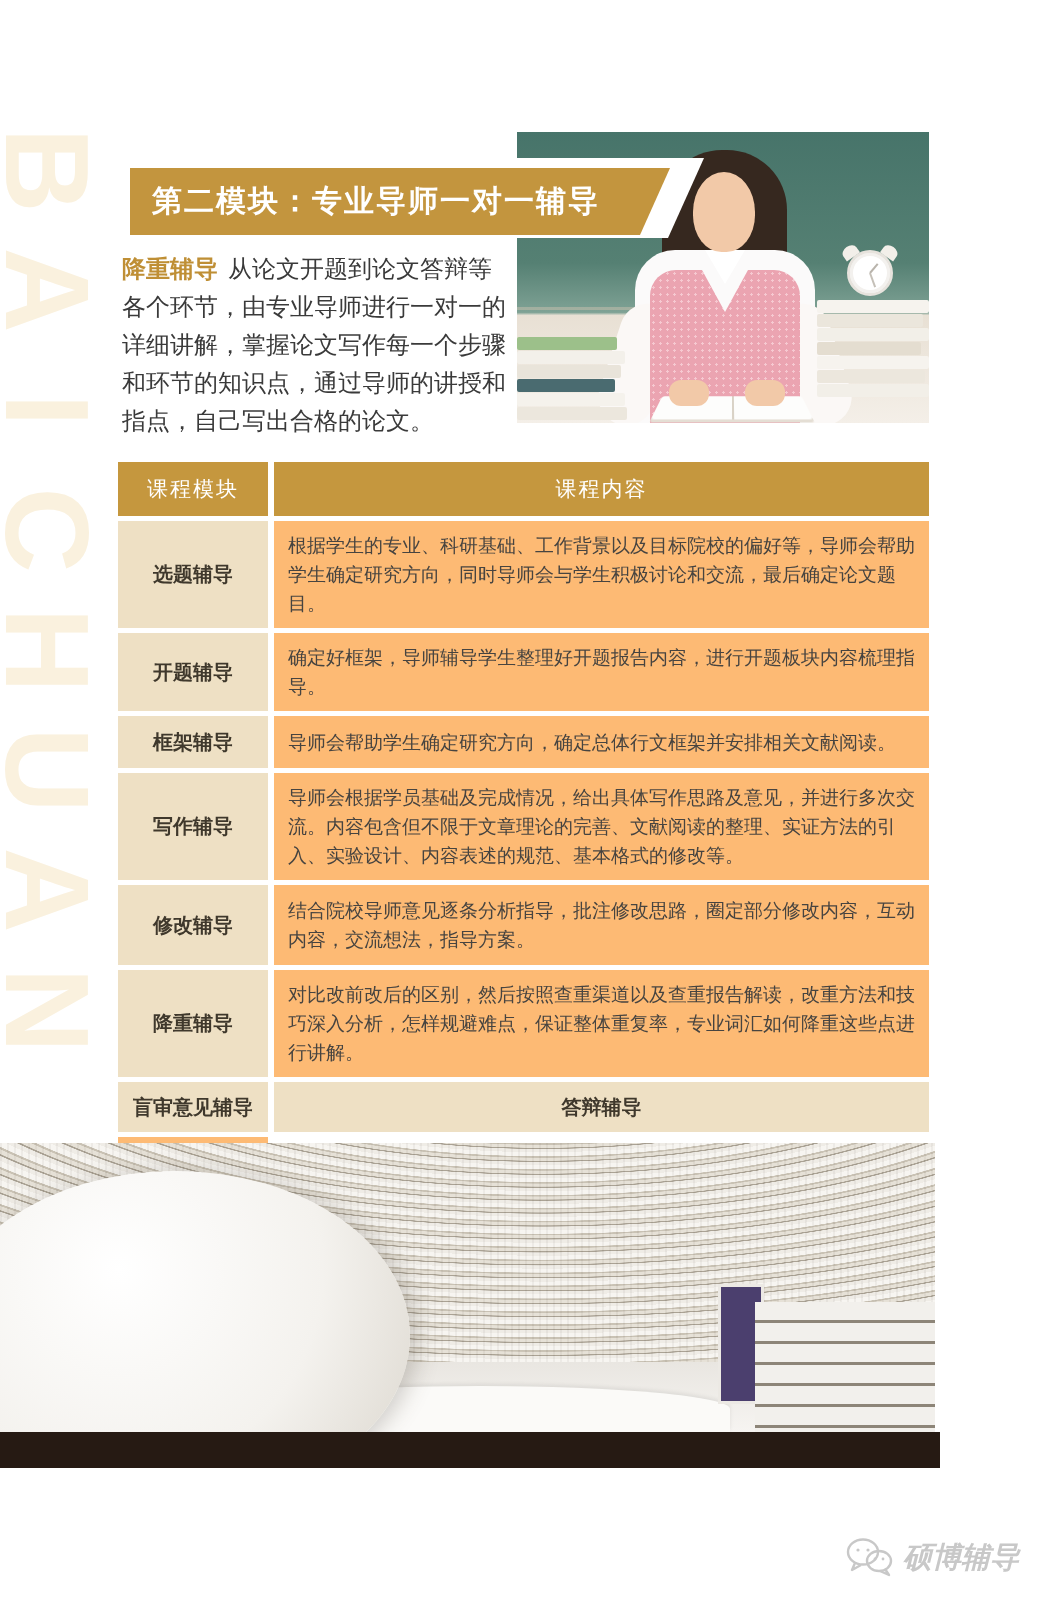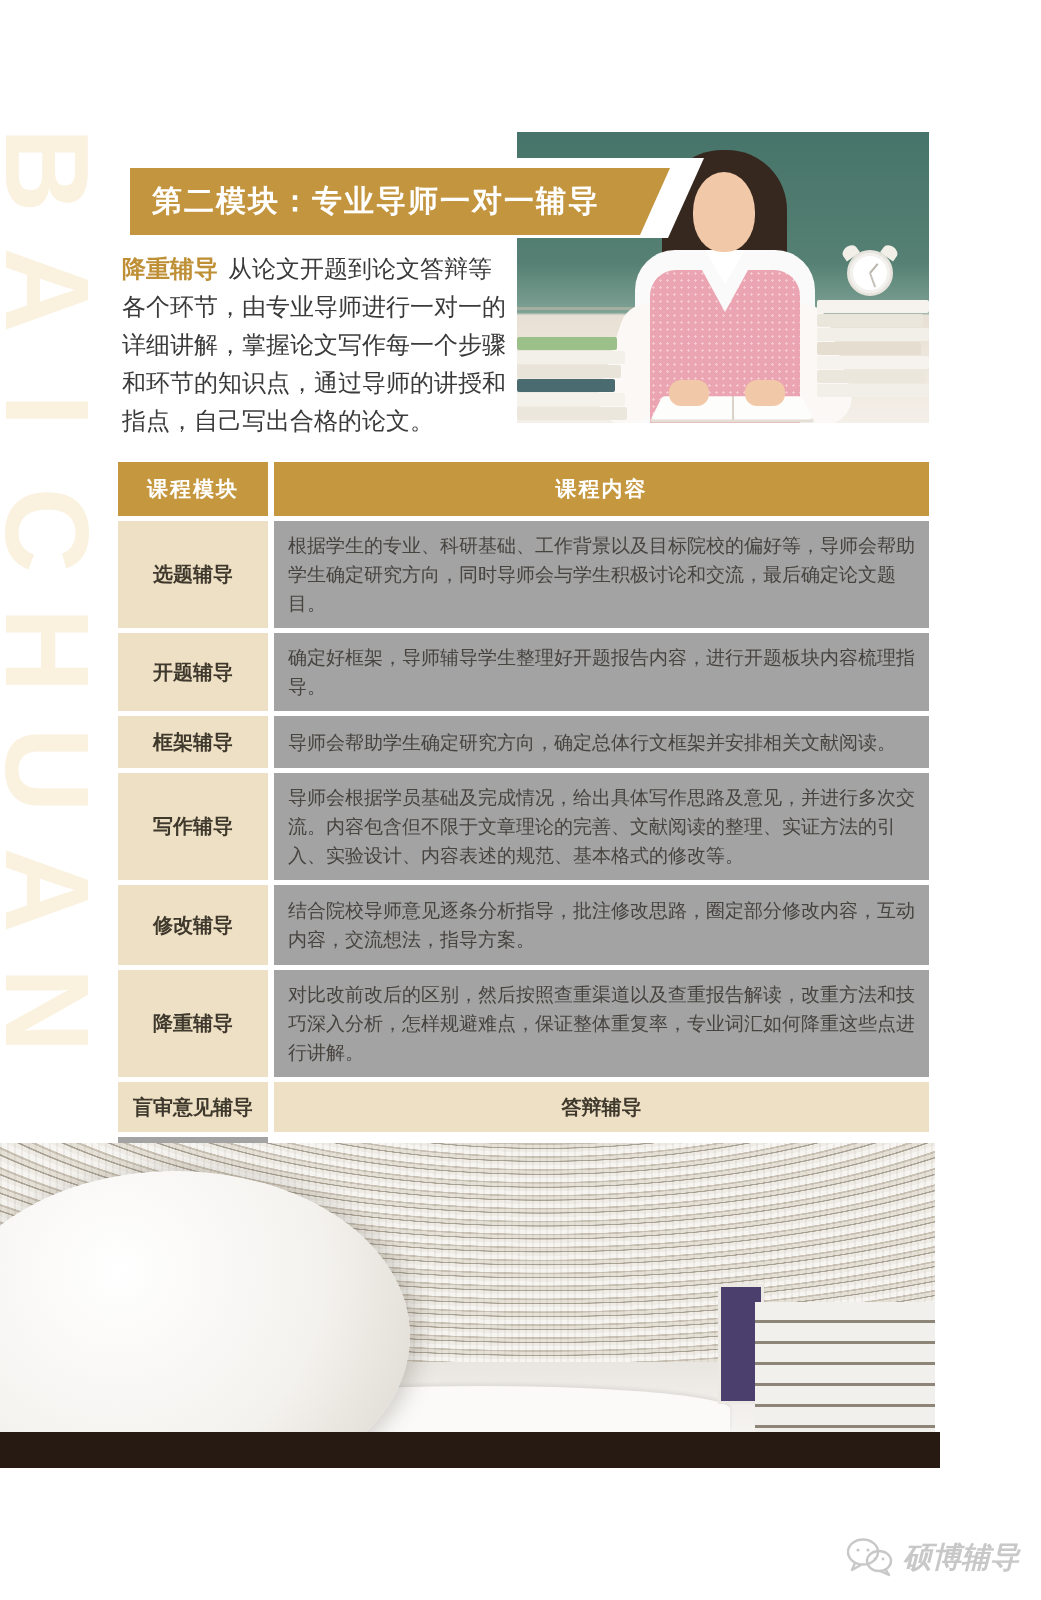--- a/index.html
+++ b/index.html
@@ -66,29 +66,29 @@
     font-size:24px; line-height:38px; color:#3a3a3a;
   }
   .intro .label { color:#bf8f35; font-weight:bold; margin-right:10px; }
 
   
   .course-table {
     position:absolute; left:118px; top:462px; width:811px;
     display:grid; grid-template-columns:150px 1fr; column-gap:6px; row-gap:5px;
   }
   .th {
-    background:#c5973e; color:#ffffff; font-weight:bold; font-size:21px;
+    background:#c5973e; color:#ffffff; font-weight:normal; font-size:21px;
     display:flex; align-items:center; justify-content:center; min-height:54px; letter-spacing:2px;
   }
   .tmod {
     background:#eee0c4; color:#3f382c; font-weight:bold; font-size:20px;
     display:flex; align-items:center; justify-content:center; text-align:center;
   }
   .tcon {
-    background:#a3a3a3; color:#474440; font-size:19px; line-height:29px;
+    background:#fdba74; color:#474440; font-size:19px; line-height:29px;
     display:flex; align-items:center; padding:10px 12px 10px 14px;
   }
   .h80 { min-height:80px; } .h52 { min-height:52px; } .h104 { min-height:104px; } .h50 { min-height:50px; }
 
   
   .library {
     position:absolute; left:0; top:1143px; width:935px; height:289px; overflow:hidden;
     background:
       repeating-radial-gradient(ellipse 130% 160% at 58% -55%,
         #f7f5f1 0 10px, #c9c2b4 11px 14px, #e6e1d7 15px 22px, #aaa294 23px 25px, #efece6 26px 34px);

